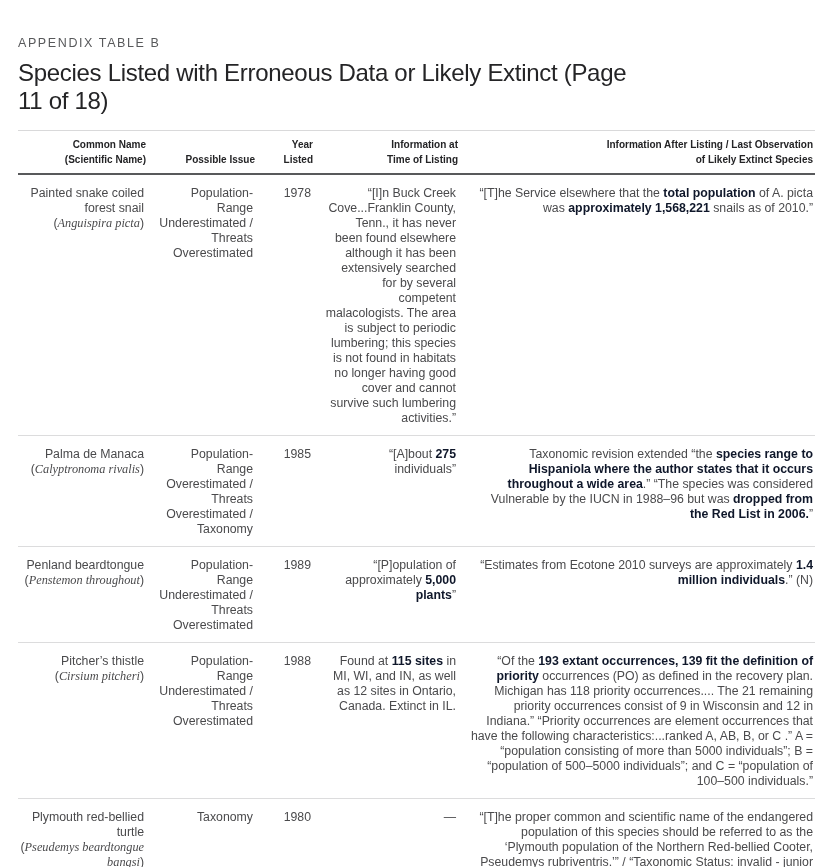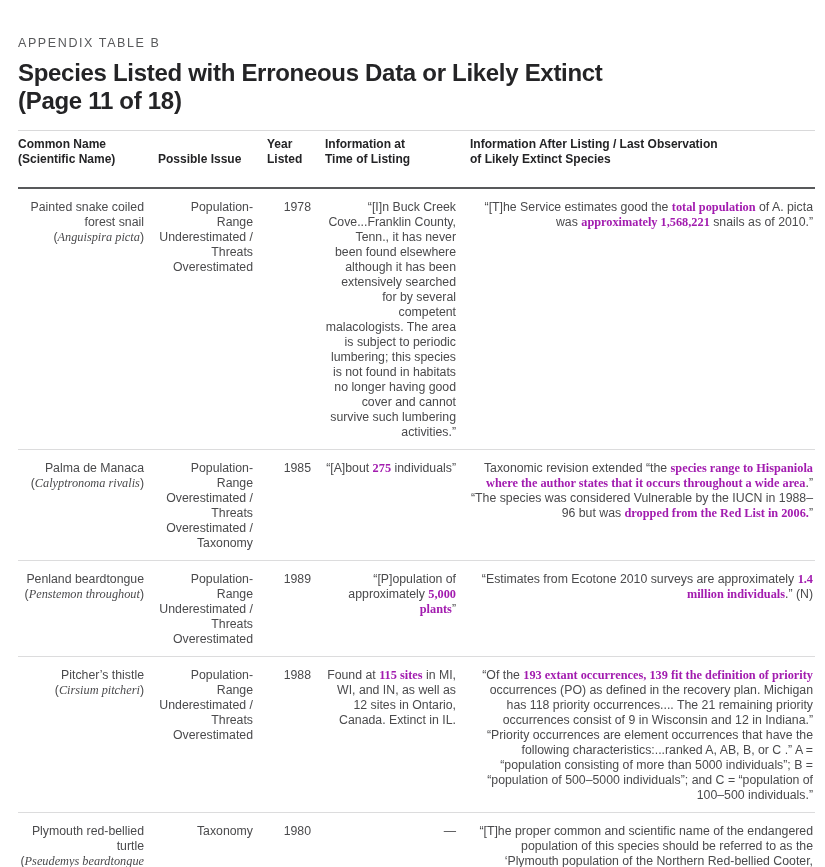--- a/index.html
+++ b/index.html
@@ -15,45 +15,45 @@
     width:825px;height:867px;overflow:hidden;
     font-family:"Liberation Sans","DejaVu Sans",sans-serif;
     -webkit-font-smoothing:antialiased;
   }
   .page{padding:6px 10px 0 18px;width:662px;margin-top:28px;}
   .eyebrow{
     font-size:12.5px;letter-spacing:1.6px;color:var(--eyebrow);
     font-weight:400;padding-top:2px;
   }
   .page-title{
-    margin-top:9px;font-size:24px;font-weight:700;color:var(--text-primary);
+    margin-top:9px;font-size:24px;font-weight:400;color:var(--text-primary);
     letter-spacing:-0.3px;
   }
   table.species-table{
     margin-top:15px;border-collapse:collapse;table-layout:fixed;width:797px;
   }
   col.c1{width:140px;} col.c2{width:109px;} col.c3{width:58px;}
   col.c4{width:145px;} col.c5{width:345px;}
   th{
-    text-align:left;vertical-align:bottom;
-    font-size:12px;font-weight:700;color:var(--text-primary);
+    text-align:right;vertical-align:bottom;
+    font-size:10px;font-weight:700;color:var(--text-primary);
     line-height:15px;white-space:pre-line;
-    padding:6px 12px 20px 0;
+    padding:6px 12px 6px 0;
     border-top:1px solid #d9d9da;
     border-bottom:2.5px solid var(--rule-dark);
   }
   td{
     vertical-align:top;text-align:right;
     font-size:12.3px;line-height:15px;color:var(--text-body);
     padding:11px 14px 9px 0;
   }
   td:last-child, th:last-child{padding-right:2px;}
   tbody tr + tr td{border-top:1px solid var(--rule-light);}
   .name-cell{white-space:pre-line;}
-  .b{font-weight:700;color:#a21caf;font-family:Liberation Serif, serif;}
+  .b{font-weight:700;color:#0f172a;}
   .i{font-style:italic;font-family:Liberation Serif, serif;}
 </style>
 </head>
 <body>
 
 <div class="page">
   <div class="eyebrow">APPENDIX TABLE B</div>
   <h1 class="page-title">Species Listed with Erroneous Data or Likely Extinct (Page 11 of 18)</h1>
 
   <table class="species-table">
@@ -77,21 +77,21 @@
 of Likely Extinct Species</th>
       </tr>
     </thead>
     <tbody>
   <tr>
     <td class="name-cell"><span>Painted snake coiled forest snail
 (</span><span class="i">Anguispira picta</span><span>)</span></td>
     <td class="issue-cell">Population-Range Underestimated / Threats Overestimated</td>
     <td class="year-cell">1978</td>
     <td class="listing-cell"><span>“[I]n Buck Creek Cove...Franklin County, Tenn., it has never been found elsewhere although it has been extensively searched for by several competent malacologists. The area is subject to periodic lumbering; this species is not found in habitats no longer having good cover and cannot survive such lumbering activities.”</span></td>
-    <td class="after-cell"><span>“[T]he Service estimates good the </span><span class="b">total population</span><span> of A. picta was </span><span class="b">approximately 1,568,221</span><span> snails as of 2010.”</span></td>
+    <td class="after-cell"><span>“[T]he Service elsewhere that the </span><span class="b">total population</span><span> of A. picta was </span><span class="b">approximately 1,568,221</span><span> snails as of 2010.”</span></td>
   </tr>
 
   <tr>
     <td class="name-cell"><span>Palma de Manaca
 (</span><span class="i">Calyptronoma rivalis</span><span>)</span></td>
     <td class="issue-cell">Population-Range Overestimated / Threats Overestimated / Taxonomy</td>
     <td class="year-cell">1985</td>
     <td class="listing-cell"><span>“[A]bout </span><span class="b">275</span><span> individuals”</span></td>
     <td class="after-cell"><span>Taxonomic revision extended “the </span><span class="b">species range to Hispaniola where the author states that it occurs throughout a wide area</span><span>.” “The species was considered Vulnerable by the IUCN in 1988–96 but was </span><span class="b">dropped from the Red List in 2006.</span><span>”</span></td>
   </tr>

